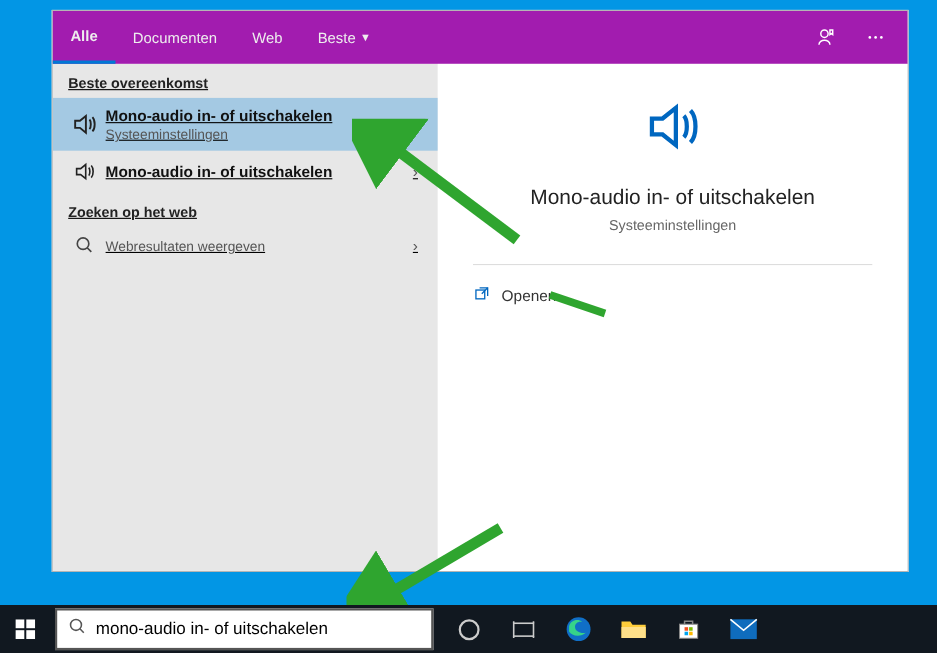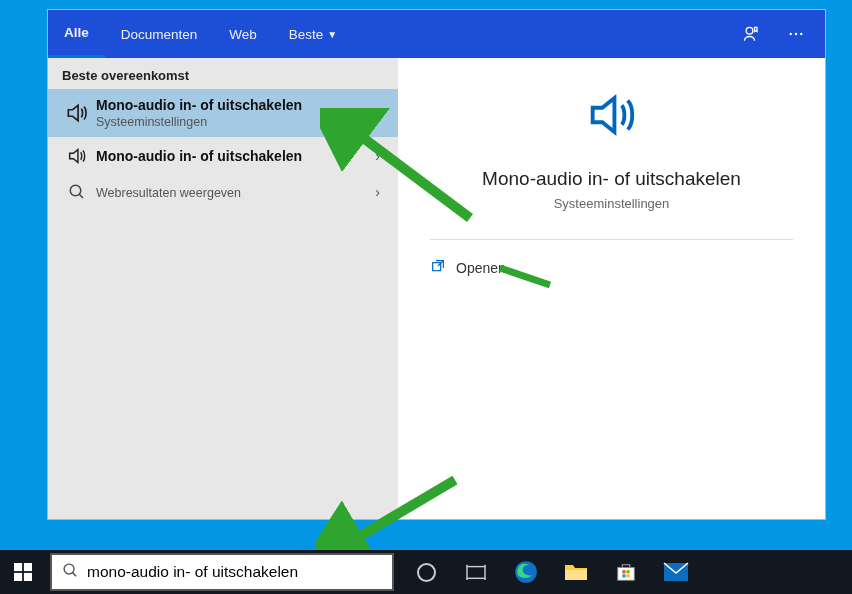--- a/index.html
+++ b/index.html
@@ -2,30 +2,30 @@
 <html><head>
 <meta charset="utf-8">
 <style>
   * { box-sizing: border-box; margin: 0; padding: 0; font-family: "Segoe UI", sans-serif; }
   body { background: #0296e5; width: 852px; height: 594px; overflow: hidden; position: relative; }
   .panel {
     position: absolute; left: 47px; top: 9px; width: 779px; height: 511px;
     background: #fff; border: 1px solid #b5b5b5; display: flex; flex-direction: column;
   }
   .tabs {
-    background: #1d4ed8; height: 48px; display: flex; align-items: center;
+    background: #a21caf; height: 48px; display: flex; align-items: center;
     color: #eee; font-size: 13.5px; position: relative;
   }
   .tab { padding: 0 16px; height: 100%; display: flex; align-items: center; cursor: pointer; }
   .tab.active { border-bottom: 3px solid #0078d4; font-weight: 600; }
   .tab-more .chev { margin-left: 4px; font-size: 10px; }
   .tabs-right { position: absolute; right: 0; display: flex; align-items: center; gap: 6px; padding-right: 10px; }
   .tabs-right .icon-btn { width: 38px; height: 38px; display:flex; align-items:center; justify-content:center; cursor:pointer; color:#fff; }
   .content { flex: 1; display: flex; overflow:hidden; }
-  .left { width: 350px; background: #e7e7e7; display:flex; flex-direction:column; }
+  .left { width: 350px; background: #e7e7e7; display:flex; flex-direction:column;text-decoration:underline; }
   .section-header { font-size: 13px; font-weight: 600; padding: 10px 14px 6px; color:#222; }
   .result-item {
     display:flex; align-items:center; padding: 8px 14px; position:relative; cursor:pointer;
   }
   .result-item.selected { background:#a4c9e3; }
   .result-item .ico { width:30px; display:flex; justify-content:center; color:#333; }
   .result-item .txt { flex:1; display:flex; flex-direction:column; margin-left:4px; }
   .result-item .title { font-size:14px; font-weight:600; color:#111; }
   .result-item .sub { font-size:12.5px; color:#555; margin-top:2px; }
   .result-item .chev-r { color:#555; font-size:14px; padding:0 4px; }
@@ -105,20 +105,21 @@
             <path d="M16 8c1.5 1.5 1.5 6.5 0 8"></path>
             <path d="M18.5 6c2.5 2.5 2.5 9.5 0 12"></path>
           </svg>
         </div>
         <div class="txt">
           <span class="title">Mono-audio in- of uitschakelen</span>
         </div>
         <span class="chev-r">›</span>
       </div>
 
+      <div class="section-header">Zoeken op het web</div>
       <div class="result-item">
         <div class="ico">
           <svg width="18" height="18" viewBox="0 0 24 24" fill="none" stroke="#444" stroke-width="2">
             <circle cx="10" cy="10" r="7"></circle>
               <path d="M20 20l-5-5"></path>
           </svg>
         </div>
         <div class="txt">
           <span class="sub">Webresultaten weergeven</span>
         </div>

